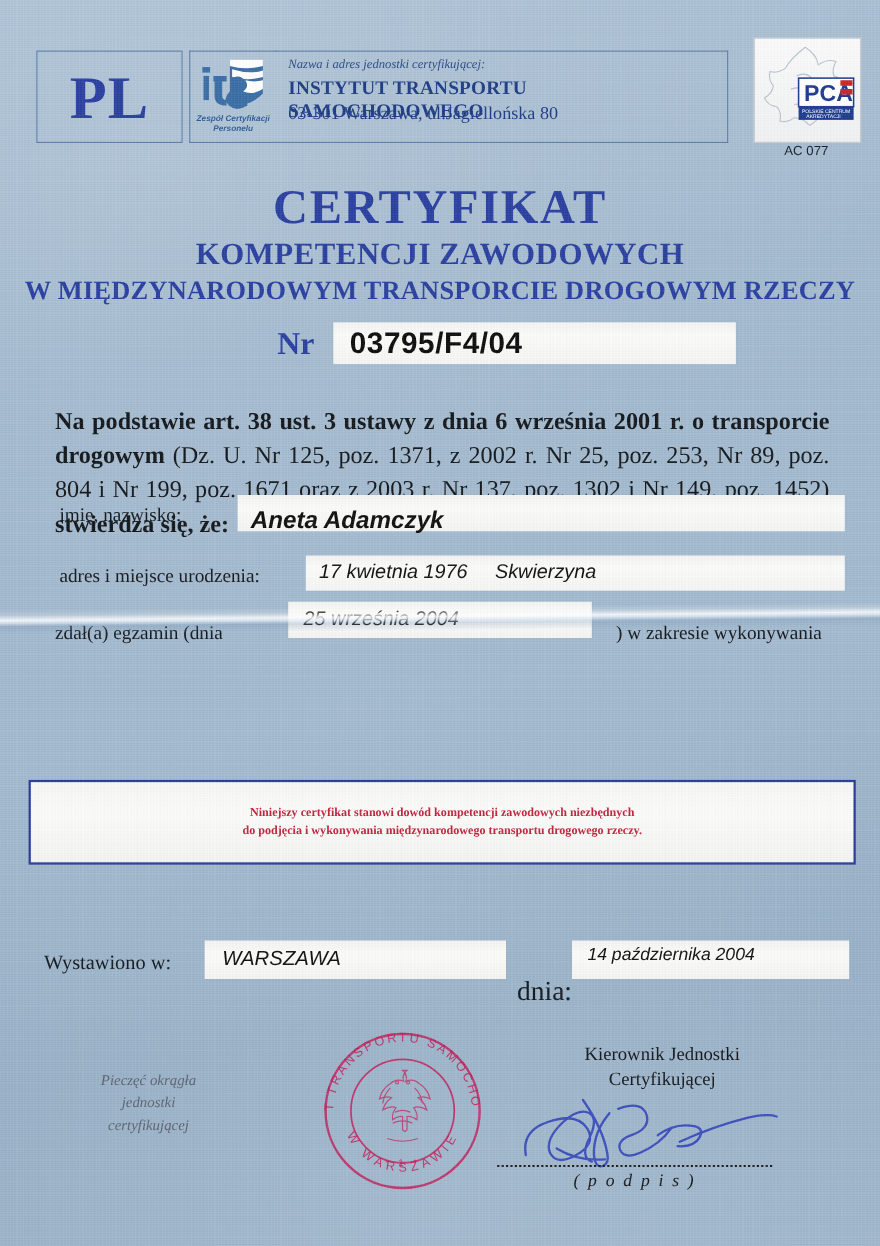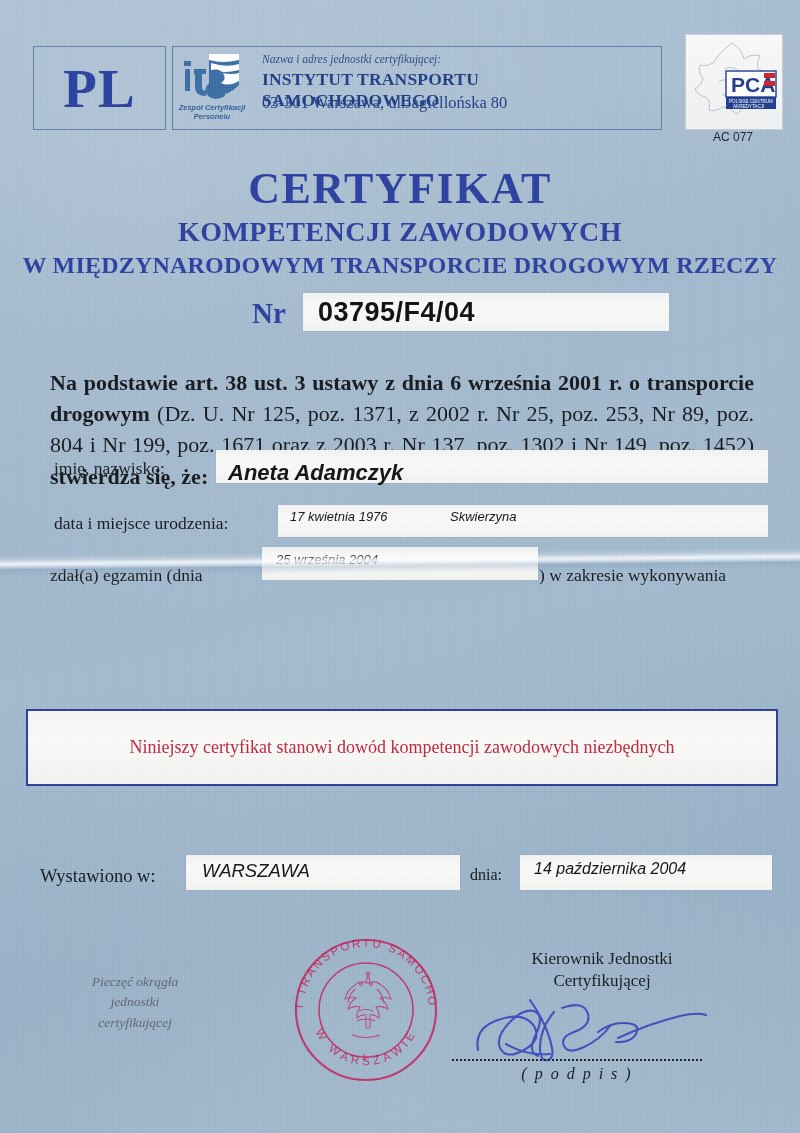--- a/index.html
+++ b/index.html
@@ -113,35 +113,35 @@
   #legal {
     position: absolute; left: 50px; top: 367px; width: 704px;
     font-size: 22px; line-height: 1.42; text-align: justify; color: #14181c;
   }
   #legal b { font-weight: bold; }
 
   
   .flabel { font-size: 17.5px; color: #14181c; }
   .fval {
     font-family: "Liberation Sans", sans-serif;
-    font-style: italic; font-size: 13px; color: #101010;
+    font-style: italic; font-size: 18px; color: #101010;
   }
   #lb-name   { left: 54px;  top: 458px; }
   #fd-name   { left: 216px; top: 450px; width: 552px; height: 33px; }
   #vl-name   { left: 228px; top: 460px; font-weight: bold; font-size: 22px; }
 
   #lb-birth  { left: 54px;  top: 513px; }
   #fd-birth  { left: 278px; top: 505px; width: 490px; height: 32px; }
   #vl-bdate  { left: 290px; top: 509px; }
   #vl-bplace { left: 450px; top: 509px; }
 
   #lb-exam1  { left: 50px;  top: 565px; }
   #fd-exam   { left: 262px; top: 547px; width: 276px; height: 33px; }
   #vl-exam   { left: 276px; top: 552px; }
-  #lb-exam2  { left: 539px; top: 565px; }
+  #lb-exam2  { left: 560px; top: 565px; }
 
   #lb-scope  { left: 54px;  top: 616px; font-size: 17.5px; }
 
   
   #crease {
     position: absolute; left: 0; top: 551px; width: 800px; height: 22px;
     background: linear-gradient(180deg,
       rgba(255,255,255,0) 0%,
       rgba(255,255,255,0.22) 22%,
       rgba(255,255,255,0.85) 42%,
@@ -154,29 +154,29 @@
 
   
   #notice {
     position: absolute; left: 26px; top: 709px; width: 748px; height: 73px;
     border: 2px solid #2b3b9c;
     background: linear-gradient(180deg,#f6f6f5,#fbfbfa 40%,#f3f3f2);
     display: flex; flex-direction: column;
     align-items: center; justify-content: center;
   }
   .notice-line {
-    font-weight: normal; font-size: 18px; color: #c0243c; line-height: 1.45;
+    font-weight: bold; font-size: 11px; color: #c0243c; line-height: 1.45;
     text-align: center;
   }
 
   
   #lb-issued { left: 40px;  top: 866px; font-size: 18.5px; }
   #fd-city   { left: 186px; top: 855px; width: 274px; height: 35px; }
   #vl-city   { left: 202px; top: 860px; font-size: 18.5px; }
-  #lb-dnia   { left: 470px; top: 866px; font-size: 16px; }
+  #lb-dnia   { left: 470px; top: 888px; font-size: 25px; }
   #fd-date   { left: 520px; top: 855px; width: 252px; height: 35px; }
   #vl-date   { left: 534px; top: 860px; font-size: 16px; }
 
   
   #seal-cap {
     position: absolute; left: 50px; top: 972px; width: 170px; text-align: center;
     font-style: italic; font-size: 13.5px; color: #5c6470; line-height: 1.5;
   }
   #stamp { position: absolute; left: 283px; top: 927px; width: 166px; height: 166px; }
   #sig-title {
@@ -248,35 +248,36 @@
   <div id="nr-label">Nr</div>
   <div id="nr-field" class="wfield"></div>
   <div id="nr-value">03795/F4/04</div>
 
   <div id="legal"><b>Na podstawie art. 38 ust. 3 ustawy z dnia 6 września 2001 r. o transporcie drogowym</b><span> (Dz. U. Nr 125, poz. 1371, z 2002 r. Nr 25, poz. 253, Nr 89, poz. 804 i Nr 199, poz. 1671 oraz z 2003 r. Nr 137, poz. 1302 i Nr 149, poz. 1452) </span><b>stwierdza się, że:</b></div>
 
   <div id="lb-name" class="txt flabel">imię, nazwisko:</div>
   <div id="fd-name" class="wfield"></div>
   <div id="vl-name" class="txt fval">Aneta Adamczyk</div>
 
-  <div id="lb-birth" class="txt flabel">data i miejsce urodzenia:</div>
+  <div id="lb-birth" class="txt flabel">adres i miejsce urodzenia:</div>
   <div id="fd-birth" class="wfield"></div>
   <div id="vl-bdate" class="txt fval">17 kwietnia 1976</div>
   <div id="vl-bplace" class="txt fval">Skwierzyna</div>
 
   <div id="lb-exam1" class="txt flabel">zdał(a) egzamin (dnia</div>
   <div id="fd-exam" class="wfield"></div>
   <div id="vl-exam" class="txt fval">25 września 2004</div>
   <div id="lb-exam2" class="txt flabel">) w zakresie wykonywania</div>
 
   <div id="crease"></div>
 
 
   <div id="notice">
     <div class="notice-line">Niniejszy certyfikat stanowi dowód kompetencji zawodowych niezbędnych</div>
+    <div class="notice-line">do podjęcia i wykonywania międzynarodowego transportu drogowego rzeczy.</div>
   </div>
 
   <div id="lb-issued" class="txt flabel">Wystawiono w:</div>
   <div id="fd-city" class="wfield"></div>
   <div id="vl-city" class="txt fval">WARSZAWA</div>
   <div id="lb-dnia" class="txt flabel">dnia:</div>
   <div id="fd-date" class="wfield"></div>
   <div id="vl-date" class="txt fval">14 października 2004</div>
 
   <div id="seal-cap">

